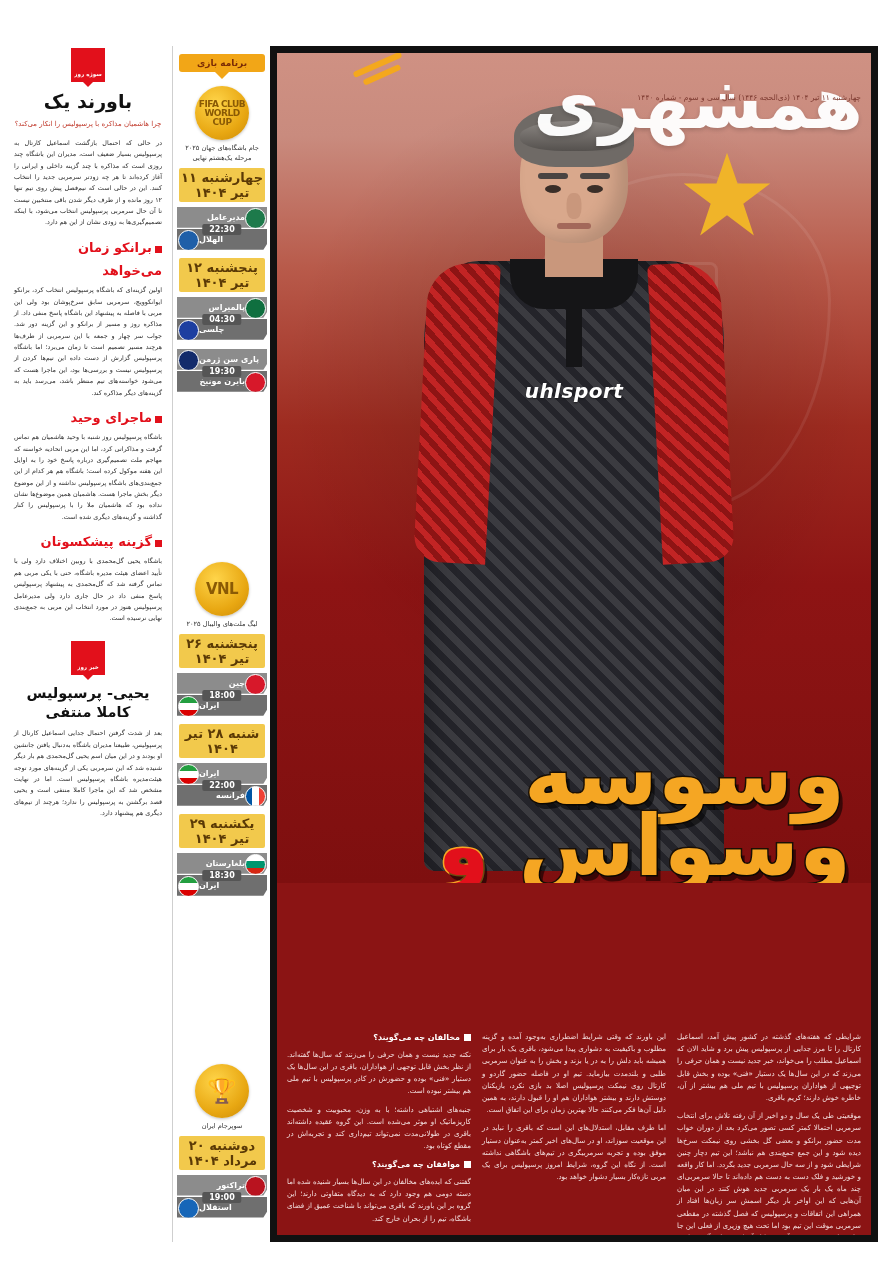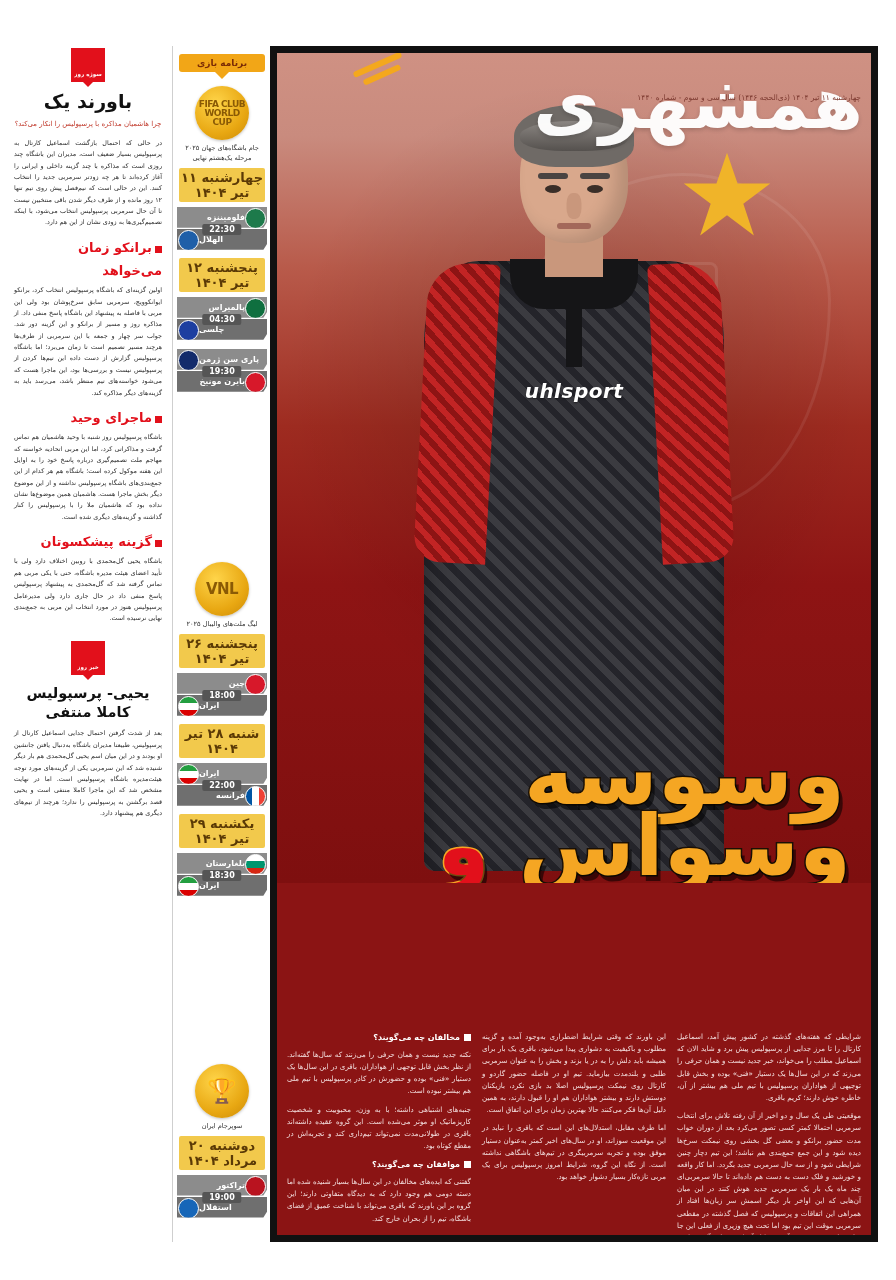--- a/index.html
+++ b/index.html
@@ -312,21 +312,21 @@
       <div class="comp-logo cwc">
         <div class="gl">FIFA CLUB WORLD CUP</div>
       </div>
       <div class="comp-name">جام باشگاه‌های جهان ۲۰۲۵
 مرحله یک‌هشتم نهایی</div>
       <div class="date-chip">چهارشنبه ۱۱ تیر ۱۴۰۴</div>
 
       <div class="match">
         <div class="team-row">
           <span class="badge" style="background:#1d7a4b"></span>
-          <span class="tn">فلومیننزه</span>
+          <span class="tn">مدیرعامل</span>
         </div>
         <div class="time-chip">22:30</div>
         <div class="team-row alt flip">
           <span class="badge" style="background:#1f5fa8"></span>
           <span class="tn">الهلال</span>
         </div>
       </div>
 
       <div class="date-chip" style="margin-top:8px">پنجشنبه ۱۲ تیر ۱۴۰۴</div>
       <div class="match">

